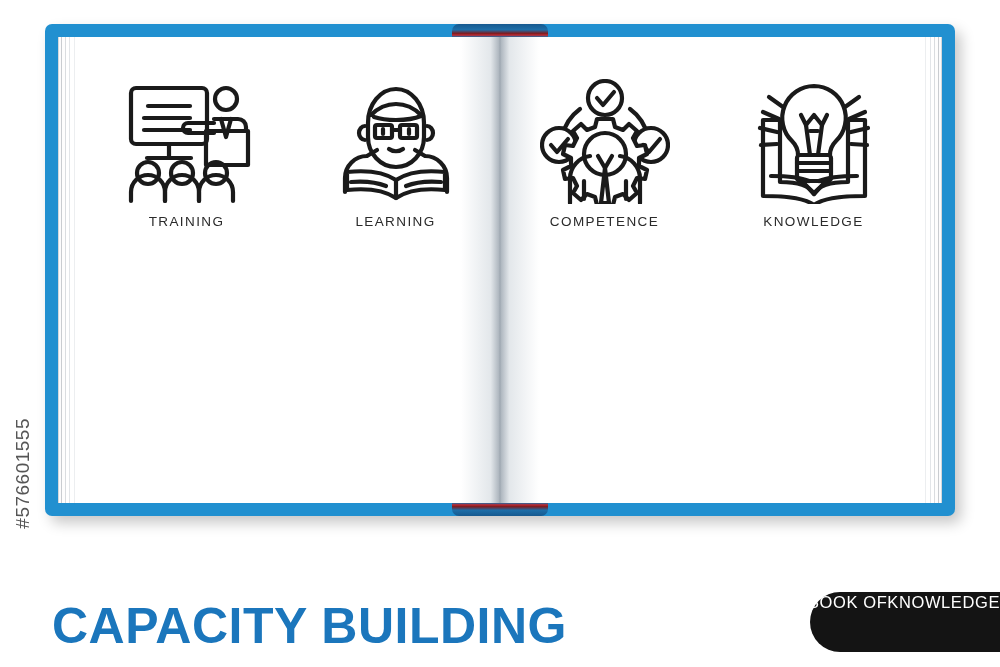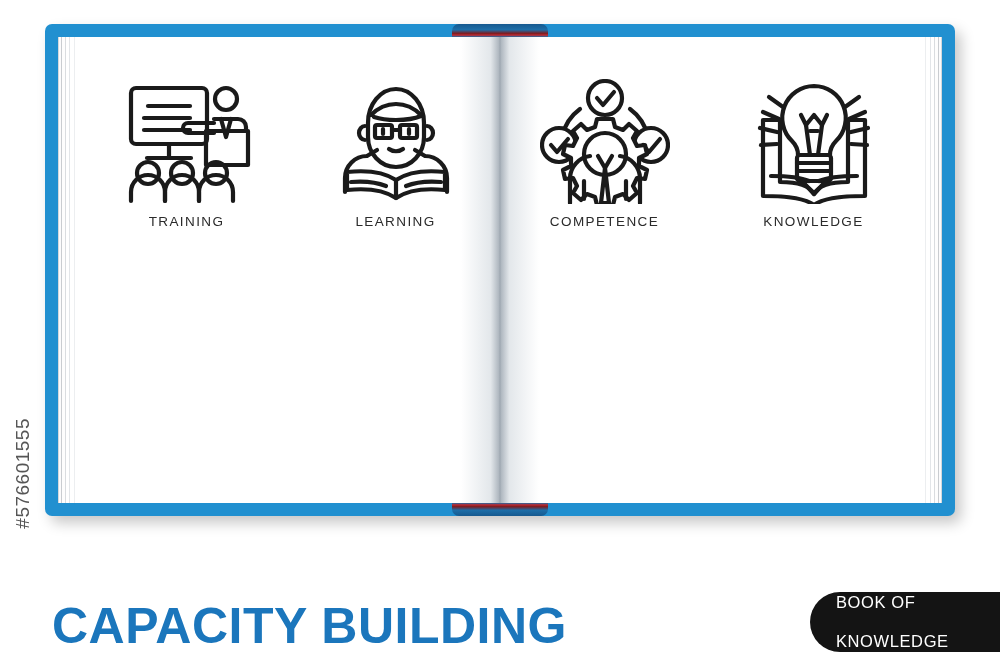--- a/index.html
+++ b/index.html
@@ -140,22 +140,22 @@
     white-space:nowrap;
     line-height:1;
     margin-top:9px;
   }
   .badge{
     position:absolute;
     right:0;top:592px;
     width:190px;height:60px;
     background:#141414;
     border-radius:30px 0 0 30px;
-    display:flex;flex-direction:column;
-    justify-content:space-between;
+    display:flex;
+    justify-content:flex-end;
     padding-left:26px;
     box-sizing:border-box;
   }
   .badge-line{
     color:#ffffff;
     font-size:16.5px;
     letter-spacing:.6px;
     line-height:1.28;
     font-family:"Liberation Sans", sans-serif;
     white-space:nowrap;

